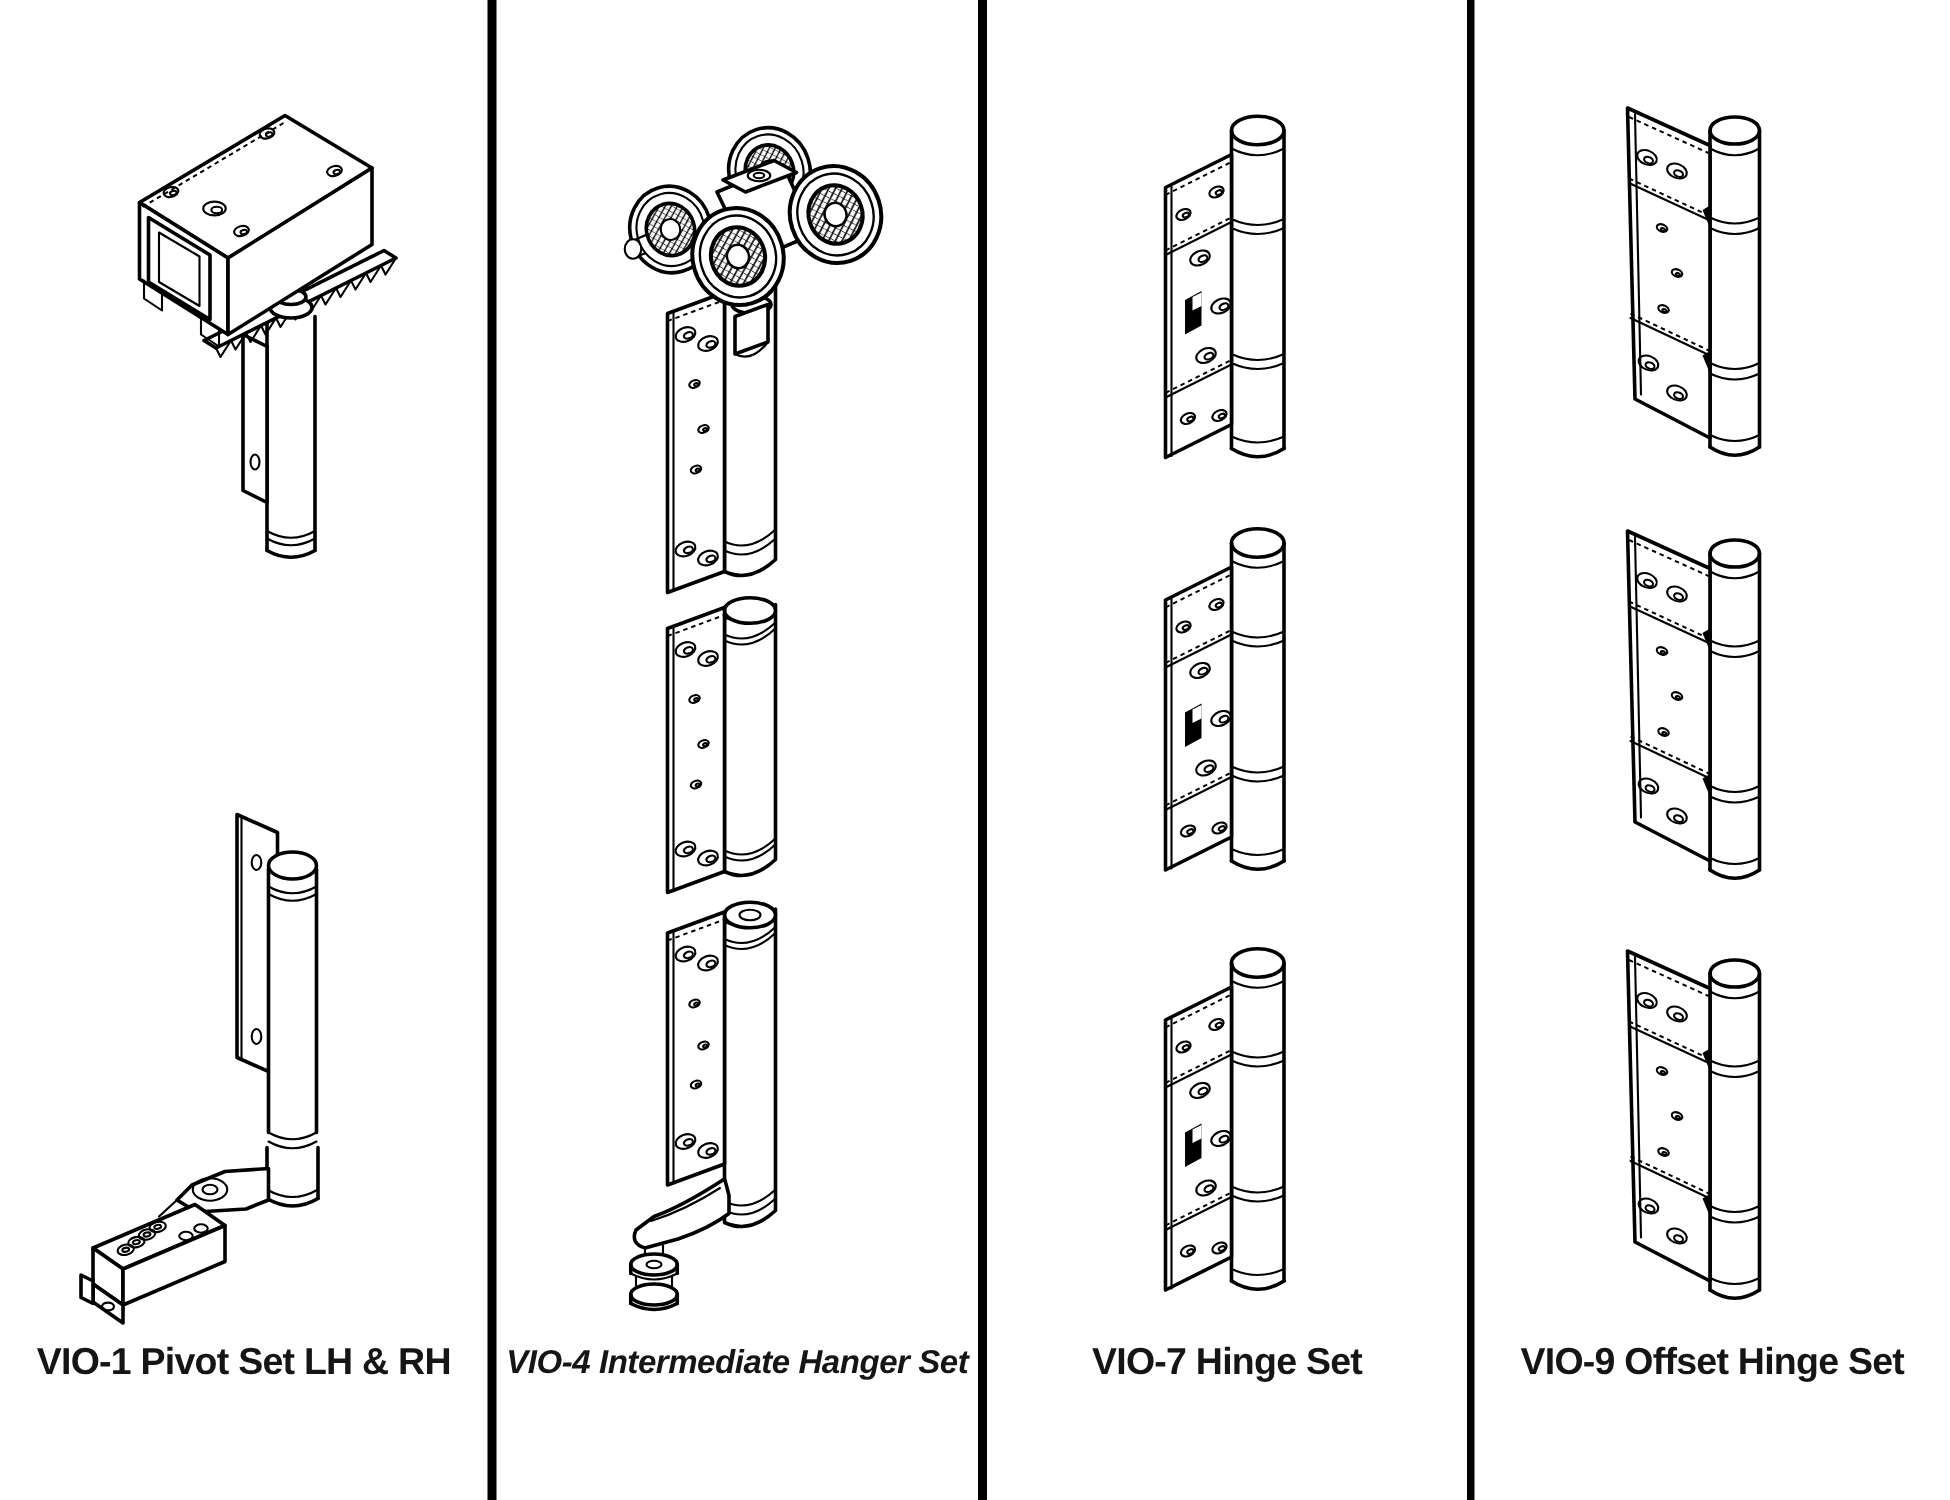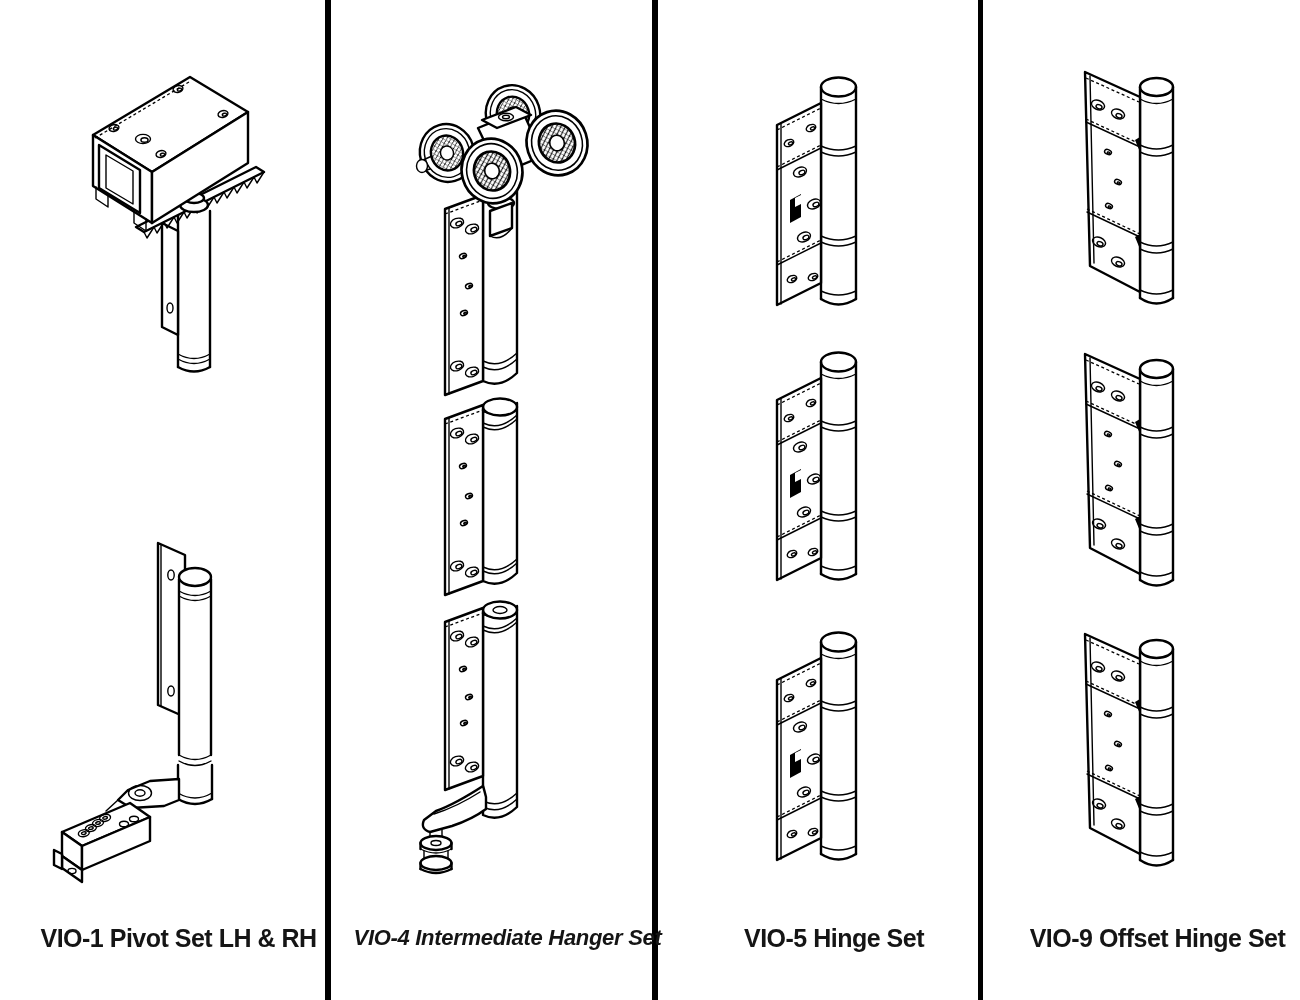--- a/index.html
+++ b/index.html
@@ -14,25 +14,24 @@
   .f  { stroke:#000; stroke-width:2.4; fill:#fff; stroke-linejoin:round; }
   .d  { stroke:#000; stroke-width:1.4; fill:none; stroke-linejoin:round; stroke-linecap:round; }
   .df { stroke:#000; stroke-width:1.4; fill:#fff; }
   .h  { stroke:#000; stroke-width:1.3; fill:none; stroke-dasharray:3 2.6; }
   .k  { fill:#000; stroke:none; }
   .divider { position:absolute; top:0; height:1000px; background:#000; }
   #d1 { left:325px; width:6px; }
   #d2 { left:652px; width:6px; }
   #d3 { left:978px; width:5px; }
   .label {
-    position:absolute; top:920px; height:36px;
+    position:absolute; top:890px; height:36px;
     display:flex; align-items:center; justify-content:center;
     font-weight:600; color:#151515; font-size:25px; letter-spacing:-0.5px;
     white-space:nowrap;
-    margin-left:16px;
   }
   #l1 { left:0;     width:325px; }
   #l2 { left:331px; width:321px; font-size:22px; letter-spacing:-0.3px;font-style:italic; }
   #l3 { left:658px; width:320px; }
   #l4 { left:983px; width:317px; }
 </style>
 </head>
 <body>
 
 <div class="canvas">
@@ -301,15 +300,15 @@
     <use href="#hinge6" x="1085" y="352"></use>
     <use href="#hinge6" x="1085" y="632"></use>
   </svg>
 
   <div class="divider" id="d1"></div>
   <div class="divider" id="d2"></div>
   <div class="divider" id="d3"></div>
 
   <div class="label" id="l1">VIO-1 Pivot Set LH &amp; RH</div>
   <div class="label" id="l2">VIO-4 Intermediate Hanger Set</div>
-  <div class="label" id="l3">VIO-5 Hinge Set</div>
+  <div class="label" id="l3">VIO-7 Hinge Set</div>
   <div class="label" id="l4">VIO-9 Offset Hinge Set</div>
 </div>
 
 </body></html>

